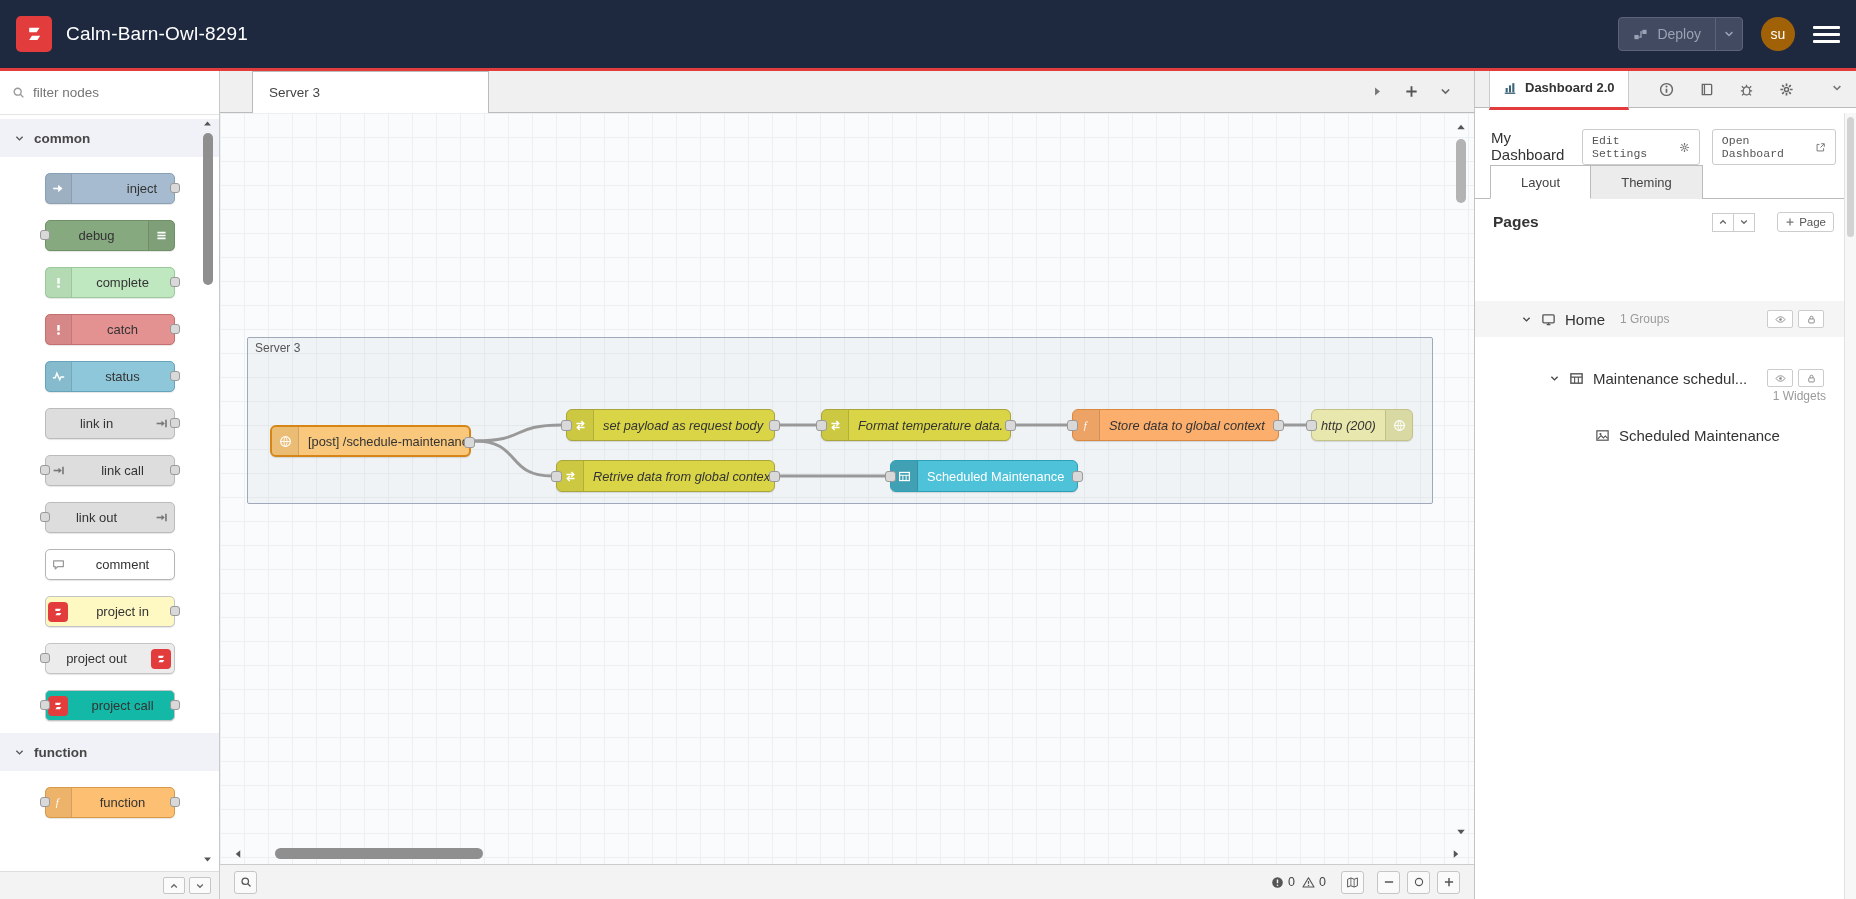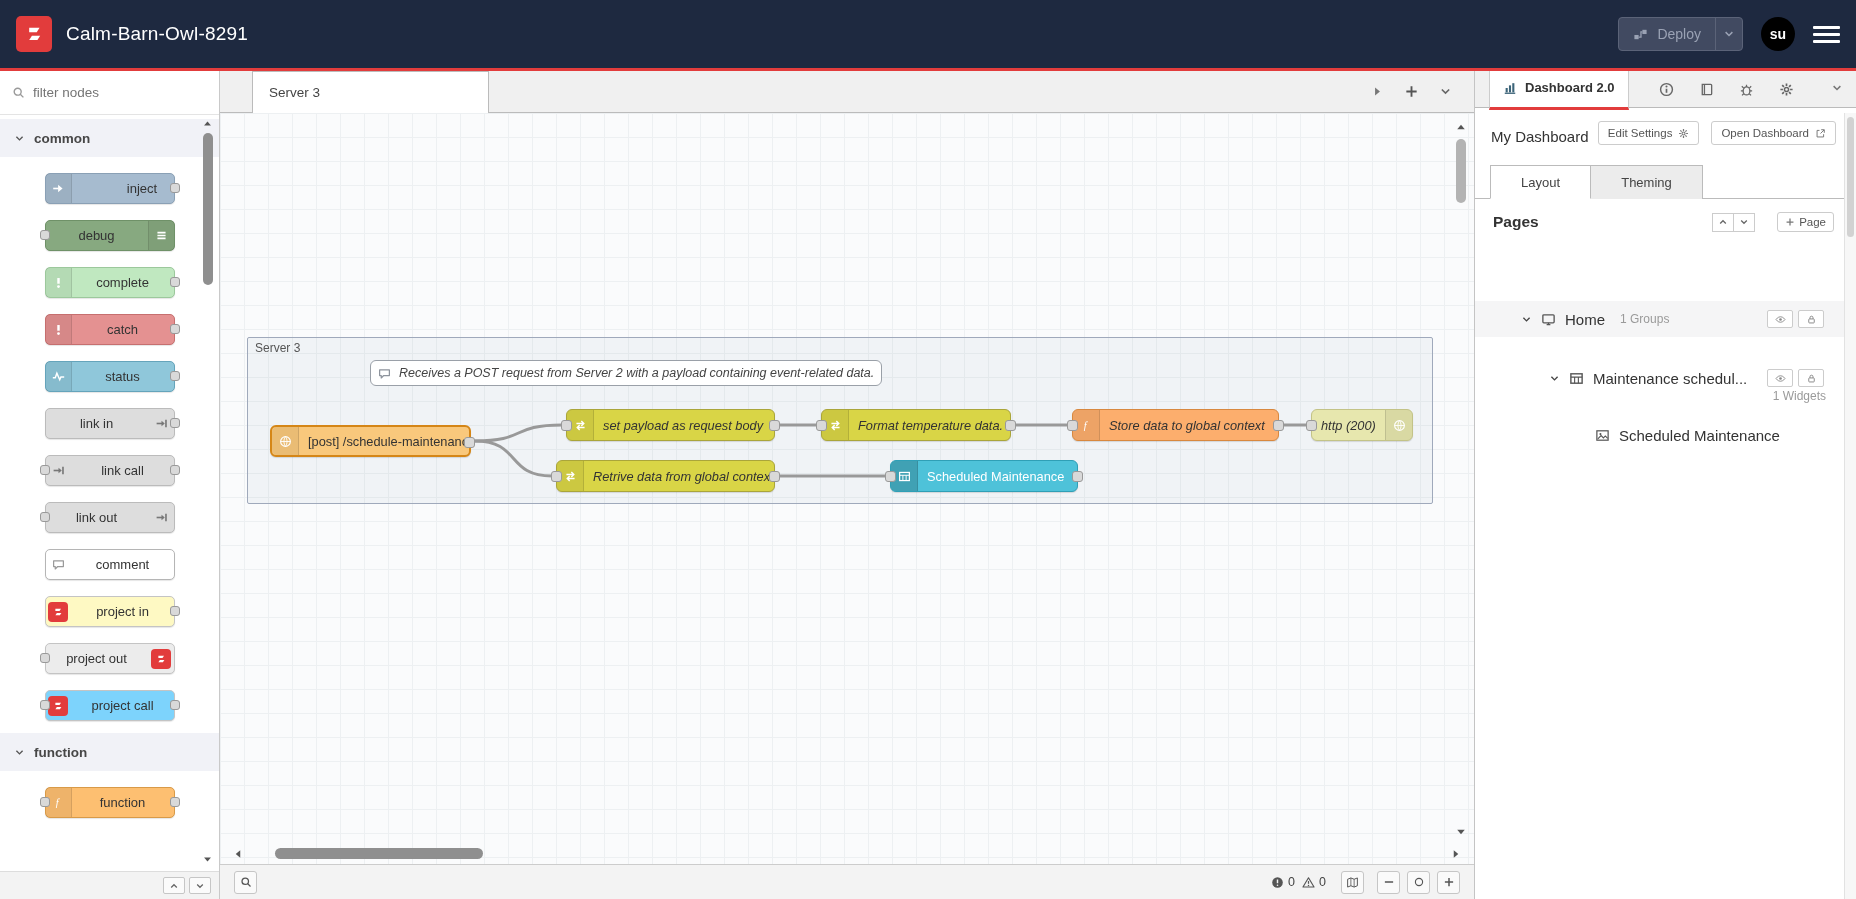--- a/index.html
+++ b/index.html
@@ -14,22 +14,22 @@
     display:flex; align-items:center; padding:0 16px; z-index:30; }
   .logo{ width:36px; height:36px; background:#e23c3c; border-radius:5px;
     display:flex; align-items:center; justify-content:center; color:#fff; font-size:22px; }
   .app-title{ color:#fff; font-size:19px; margin-left:14px; font-weight:500; letter-spacing:.2px; }
   .hdr-right{ margin-left:auto; display:flex; align-items:center; gap:18px; }
   .deploy{ height:34px; background:#414a61; border:1px solid #5b6378; border-radius:4px;
     display:flex; align-items:center; color:#9aa2b4; font-size:14px; }
   .deploy .dmain{ display:flex; align-items:center; gap:9px; padding:0 14px; }
   .deploy .dchev{ width:27px; align-self:stretch; display:flex; align-items:center;
     justify-content:center; border-left:1px solid #5b6378; font-size:11px; }
-  .avatar{ width:34px; height:34px; border-radius:50%; background:#000000; color:#fff;
-    display:flex; align-items:center; justify-content:center; font-size:14px; font-weight:bold; }
+  .avatar{ width:34px; height:34px; border-radius:50%; background:#a16207; color:#fff;
+    display:flex; align-items:center; justify-content:center; font-size:14px; font-weight:normal; }
   .burger{ width:27px; display:flex; flex-direction:column; gap:4px; cursor:pointer; }
   .burger i{ display:block; height:3px; background:#fff; border-radius:1px; }
 
   
   #palette{ position:absolute; left:0; top:71px; width:220px; bottom:0; background:#fff;
     border-right:1px solid #c9c9c9; }
   .pal-search{ height:44px; border-bottom:1px solid #e4e4e4; display:flex; align-items:center;
     padding:0 12px; gap:8px; color:#999; font-size:13px; }
   .pal-search input{ border:none; outline:none; flex:1; font-size:13.5px; color:#777;
     font-family:inherit; background:transparent; }
@@ -120,25 +120,25 @@
     border-bottom:3px solid #e23c3c; display:flex; align-items:center; gap:8px; padding:0 13px;
     margin-left:14px; font-size:13px; font-weight:bold; color:#333; }
   .rb-tab .ricon{ color:#3c6479; font-size:14px; }
   .rb-icons{ display:flex; align-items:center; gap:25px; margin-left:30px; color:#666; font-size:15px; }
   .rb-collapse{ margin-left:auto; padding-right:13px; color:#777; font-size:12px; }
   .rb-content{ position:absolute; top:42px; left:0; right:12px; bottom:0; }
   .scrollstrip{ position:absolute; top:42px; right:0; width:12px; bottom:0; background:#f7f7f7;
     border-left:1px solid #e2e2e2; }
   .strip-thumb{ position:absolute; top:4px; left:2px; width:7px; height:120px; background:#d2d2d2;
     border-radius:4px; }
-  .mydash{ position:absolute; top:4px; left:16px; right:8px; height:28px; display:flex; align-items:flex-end; }
+  .mydash{ position:absolute; top:16px; left:16px; right:8px; height:28px; display:flex; align-items:flex-start; }
   .mydash-label{ font-size:15px; color:#333; }
   .mydash-btns{ margin-left:auto; display:flex; gap:12px; }
-  .s-btn{ height:24px; border:1px solid #ccc; border-radius:3px; background:#fff; display:flex;
-    align-items:center; gap:6px; padding:0 9px; font-size:11.5px; color:#555; cursor:pointer; }
+  .s-btn{ height:36px; border:1px solid #ccc; border-radius:3px; background:#fff; display:flex;
+    align-items:center; gap:6px; padding:0 9px; font-size:11.5px; color:#555; cursor:pointer;font-family:Liberation Mono, monospace; }
   .s-btn .bicon{ color:#777; font-size:11px; }
   .rb-tabs{ position:absolute; top:52px; left:0; right:0; height:34px; border-bottom:1px solid #bbb;
     display:flex; padding-left:15px; }
   .rtab{ height:34px; display:flex; align-items:center; justify-content:center; font-size:13px;
     color:#444; cursor:pointer; }
   .rtab.active{ width:101px; background:#fff; border:1px solid #bbb; border-bottom:1px solid #fff;
     margin-bottom:-1px; z-index:2; }
   .rtab.inactive{ width:112px; background:#ececec; border:1px solid #bbb; border-left:none;
     border-bottom:none; }
   .pages-head{ position:absolute; top:99px; left:18px; right:10px; display:flex; align-items:center; }
@@ -354,21 +354,21 @@
               <svg width="1em" height="1em" viewBox="0 0 16 16">
                 <path d="M4.5 3.5h7.5l-2 3.2H4.5z" fill="currentColor"></path>
                 <path d="M6.5 9.2h6l-2 3.2h-6z" fill="currentColor"></path>
               </svg>
             </span>
           </span>
         </span>
         <span class="plabel">project out</span>
         <span class="pport l"></span>
       </div>
-      <div class="pal-item" style="background: #7dd3fc; border-color: rgb(196, 196, 196);">
+      <div class="pal-item" style="background: #14b8a6; border-color: rgb(196, 196, 196);">
         <span class="band noband">
           <span class="chip" style="background:#e23c3c">
             <span data-icon="ff" style="font-size:12px">
               <svg width="1em" height="1em" viewBox="0 0 16 16">
                 <path d="M4.5 3.5h7.5l-2 3.2H4.5z" fill="currentColor"></path>
                 <path d="M6.5 9.2h6l-2 3.2h-6z" fill="currentColor"></path>
               </svg>
             </span>
           </span>
         </span>
@@ -457,30 +457,20 @@
 
     <svg id="wires" width="1254" height="751" viewBox="0 0 1254 751">
         <path d="M 255 328 C 307.2 328, 289.8 312, 342 312" fill="none" stroke="#999999" stroke-width="3" stroke-linecap="round"></path>
         <path d="M 255 328 C 301.2 328, 285.8 363, 332 363" fill="none" stroke="#999999" stroke-width="3" stroke-linecap="round"></path>
         <path d="M 559 312 C 599 312, 557 312, 597 312" fill="none" stroke="#999999" stroke-width="3" stroke-linecap="round"></path>
         <path d="M 795 312 C 835 312, 808 312, 848 312" fill="none" stroke="#999999" stroke-width="3" stroke-linecap="round"></path>
         <path d="M 1063 312 C 1103 312, 1047 312, 1087 312" fill="none" stroke="#999999" stroke-width="3" stroke-linecap="round"></path>
         <path d="M 559 363 C 623.2 363, 601.8 363, 666 363" fill="none" stroke="#999999" stroke-width="3" stroke-linecap="round"></path>
       </svg>
 
-    <div class="fnode comment" style="left:150px;top:247px;width:512px;">
-      <span class="band">
-          <span data-icon="bubble" style="font-size:13px">
-            <svg width="1em" height="1em" viewBox="0 0 16 16">
-              <path d="M2 3.5h12v7H7l-3 3v-3H2z" fill="none" stroke="currentColor" stroke-width="1.5" stroke-linejoin="round"></path>
-            </svg>
-          </span>
-        </span>
-      <span class="flabel">Receives a POST request from Server 2 with a payload containing event-related data.</span>
-    </div>
 
     <div id="flow-nodes">
         <div class="fnode sel" style="left: 50px; top: 312px; width: 201px; background: rgb(249, 200, 124); border-color: rgb(213, 134, 23);">
           <span class="band">
             <span data-icon="globe" style="font-size:13px">
               <svg width="1em" height="1em" viewBox="0 0 16 16">
                 <circle cx="8" cy="8" r="6" fill="none" stroke="currentColor" stroke-width="1.4"></circle>
                 <path d="M2 8h12M8 2c2.5 3 2.5 9 0 12M8 2c-2.5 3-2.5 9 0 12" fill="none" stroke="currentColor" stroke-width="1.1"></path>
               </svg>
             </span>

